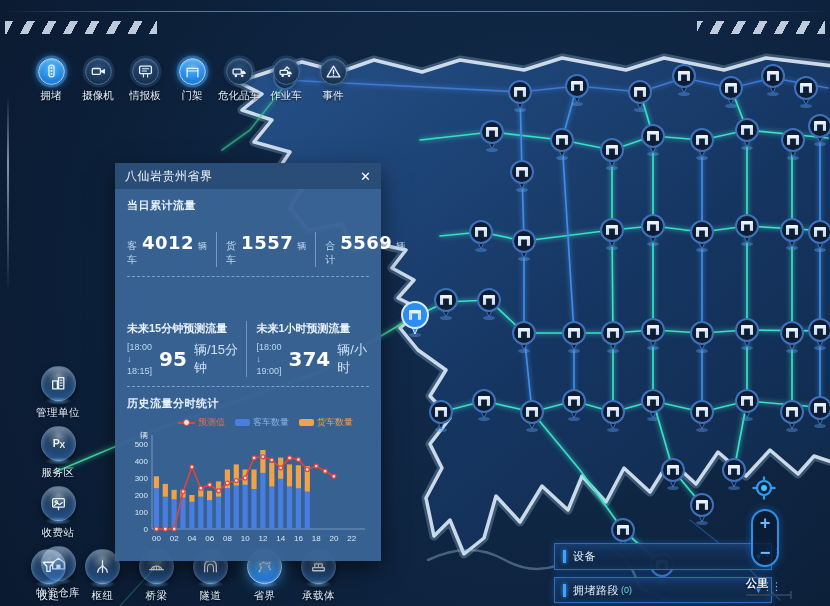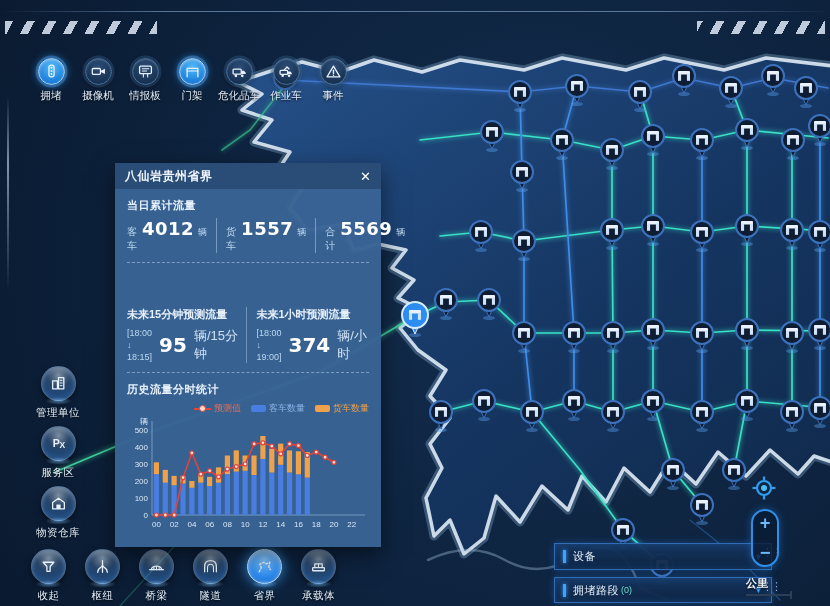--- a/index.html
+++ b/index.html
@@ -59,40 +59,40 @@
     border-color:#c6e6ff; box-shadow:0 0 13px rgba(60,165,255,.85), inset 0 2px 5px rgba(255,255,255,.55); }
   .dome-label { margin-top:5px; font-size:10.5px; color:#e3eefb; white-space:nowrap; text-shadow:0 1px 2px rgba(0,0,0,.85); letter-spacing:.5px; }
   .left-sidebar { position:absolute; left:30px; top:366px; display:flex; flex-direction:column; gap:6px; z-index:6; width:56px; }
   .bottom-toolbar { position:absolute; left:28px; bottom:3px; display:flex; gap:13px; z-index:6; }
   .bottom-toolbar .dome-item { width:41px; }
 
   
   .popup { position:absolute; left:115px; top:163px; width:266px; z-index:8;
     background:rgba(57,99,148,.97); box-shadow:0 8px 22px rgba(0,0,0,.5); }
   .popup-header { height:26px; background:#2a4d78; display:flex; align-items:center; padding:0 10px; }
-  .popup-title { font-size:12px; font-weight:bold; color:#f2f7fd; letter-spacing:.5px; }
+  .popup-title { font-size:12px; font-weight:normal; color:#f2f7fd; letter-spacing:.5px; }
   .close-btn { margin-left:auto; color:#fff; font-size:13px; cursor:pointer; line-height:1; }
   .popup-body { padding:9px 12px 10px; }
   .sec-title { font-size:11px; font-weight:600; color:#e6f0fb; letter-spacing:.5px; }
-  .daily-row { display:flex; align-items:baseline; margin-top:5px; }
+  .daily-row { display:flex; align-items:baseline; margin-top:19px; }
   .d-item { display:flex; align-items:baseline; }
   .d-item + .d-item { border-left:1px solid rgba(182,212,242,.5); margin-left:9px; padding-left:9px; }
   .d-label { font-size:10px; color:#bcd8f0; margin-right:5px; }
   .d-value { font-size:18px; font-weight:bold; color:#fff; font-family:"DejaVu Sans", sans-serif; letter-spacing:.5px; }
   .d-unit { font-size:9px; color:#bcd8f0; margin-left:4px; }
   .dashed-div { border-top:1px dashed rgba(198,222,246,.5); margin:9px 0; }
   .fc-row { display:flex;margin-top:44px; }
   .fc-col { flex:1; min-width:0; }
   .fc-col + .fc-col { border-left:1px solid rgba(182,212,242,.45); padding-left:10px; margin-left:6px; }
   .fc-title { font-size:11px; font-weight:600; color:#e6f0fb; margin-bottom:5px; }
   .fc-content { display:flex; align-items:center; }
   .fc-time { font-size:9px; color:#bcd8f0; line-height:1.35; }
   .fc-value { font-size:20px; font-weight:bold; color:#fff; margin:0 7px; font-family:"DejaVu Sans", sans-serif; }
   .fc-unit { font-size:13px; color:#cfe2f4; }
-  .legend { display:flex; justify-content:flex-end; align-items:center; gap:10px; font-size:9px; margin:5px 0 1px; }
+  .legend { display:flex; justify-content:flex-end; align-items:center; gap:10px; font-size:9px; margin:5px 16px 1px; }
   .lg { display:flex; align-items:center; gap:3px; }
   .lg-line-sw { position:relative; width:17px; height:2px; background:#e0443a; }
   .lg-line-sw::after { content:""; position:absolute; left:5px; top:-2.5px; width:5px; height:5px; border-radius:50%;
     background:#f7ded7; border:1.5px solid #e0443a; }
   .lg-rect-blue { width:15px; height:7px; border-radius:2px; background:#4a7de0; }
   .lg-rect-orange { width:15px; height:7px; border-radius:2px; background:#f0a24a; }
   .lg-t-red { color:#e2705a; } .lg-t-blue { color:#8ab5e8; } .lg-t-orange { color:#f0a24a; }
   #chart-svg { display:block; margin-top:2px; }
   .cl-tick { font-size:8px; fill:#d9e7f6; font-family:"Liberation Sans", sans-serif; }
   .cl-axis { stroke:rgba(172,202,232,.55); stroke-width:1; }
@@ -675,20 +675,31 @@
       <div class="dome-label">管理单位</div>
     </div>
     <div class="dome-item">
       <div class="dome">
         <svg width="17" height="17" viewBox="0 0 16 16">
           <text x="2.5" y="11.5" font-size="10" font-weight="bold" fill="#eaf3fd" font-family="Liberation Sans, sans-serif">P</text>
           <text x="9" y="12.5" font-size="8" font-weight="bold" fill="#eaf3fd" font-family="Liberation Sans, sans-serif">X</text>
         </svg>
       </div>
       <div class="dome-label">服务区</div>
+    </div>
+    <div class="dome-item">
+      <div class="dome">
+        <svg class="glyph" width="17" height="17" viewBox="0 0 16 16">
+          <rect x="2.5" y="3.5" width="11" height="8" rx="1"></rect>
+          <circle cx="5.8" cy="6.3" r="1.1"></circle>
+          <path d="M4 10 l3 -2.4 2 1.5 2.6 -2.1"></path>
+          <path d="M8 11.5 v2.3"></path>
+        </svg>
+      </div>
+      <div class="dome-label">收费站</div>
     </div>
     <div class="dome-item">
       <div class="dome">
         <svg class="glyph" width="17" height="17" viewBox="0 0 16 16">
           <path d="M2.5 13 V7 L8 3 L13.5 7 V13 Z"></path>
           <rect class="fl" x="6" y="9" width="4" height="4"></rect>
         </svg>
       </div>
       <div class="dome-label">物资仓库</div>
     </div>

